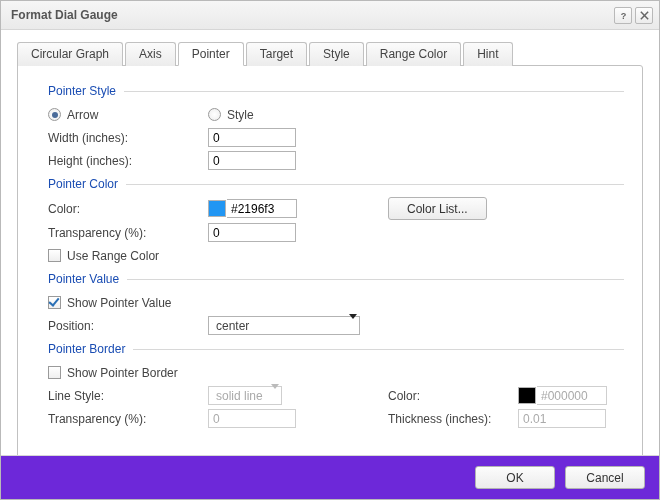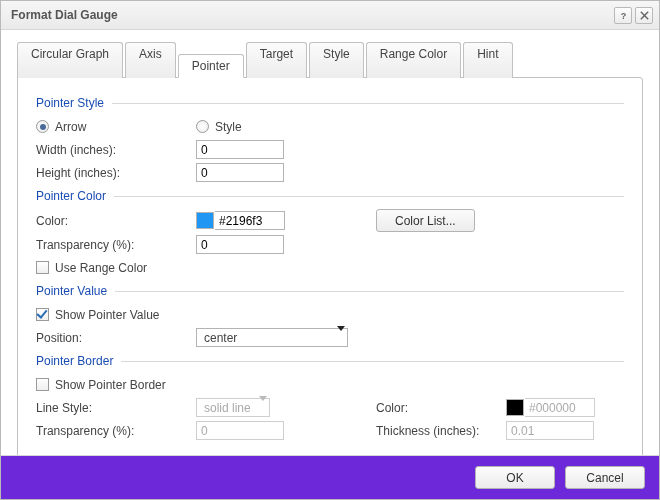--- a/index.html
+++ b/index.html
@@ -59,26 +59,25 @@
     color:#444;
     position:relative;
     top:1px;
     cursor:default;
   }
   .tab.active {
     background:#fff;
     border-bottom:1px solid #fff;
     top:1px;
     z-index:3;
-    margin-top:12px;
   }
   .tabpanel {
     border:1px solid #c1c1c1;
     border-radius: 0 3px 3px 3px;
-    padding: 12px 18px 16px 18px;
+    padding: 12px 18px 16px 30px;
     position:relative;
     top:0;
     background:#fff;
     height: 395px;
   }
   .group-head {
     display:flex; align-items:center;
     color:#1a4db3;
     margin: 6px 0 6px 0;
   }

